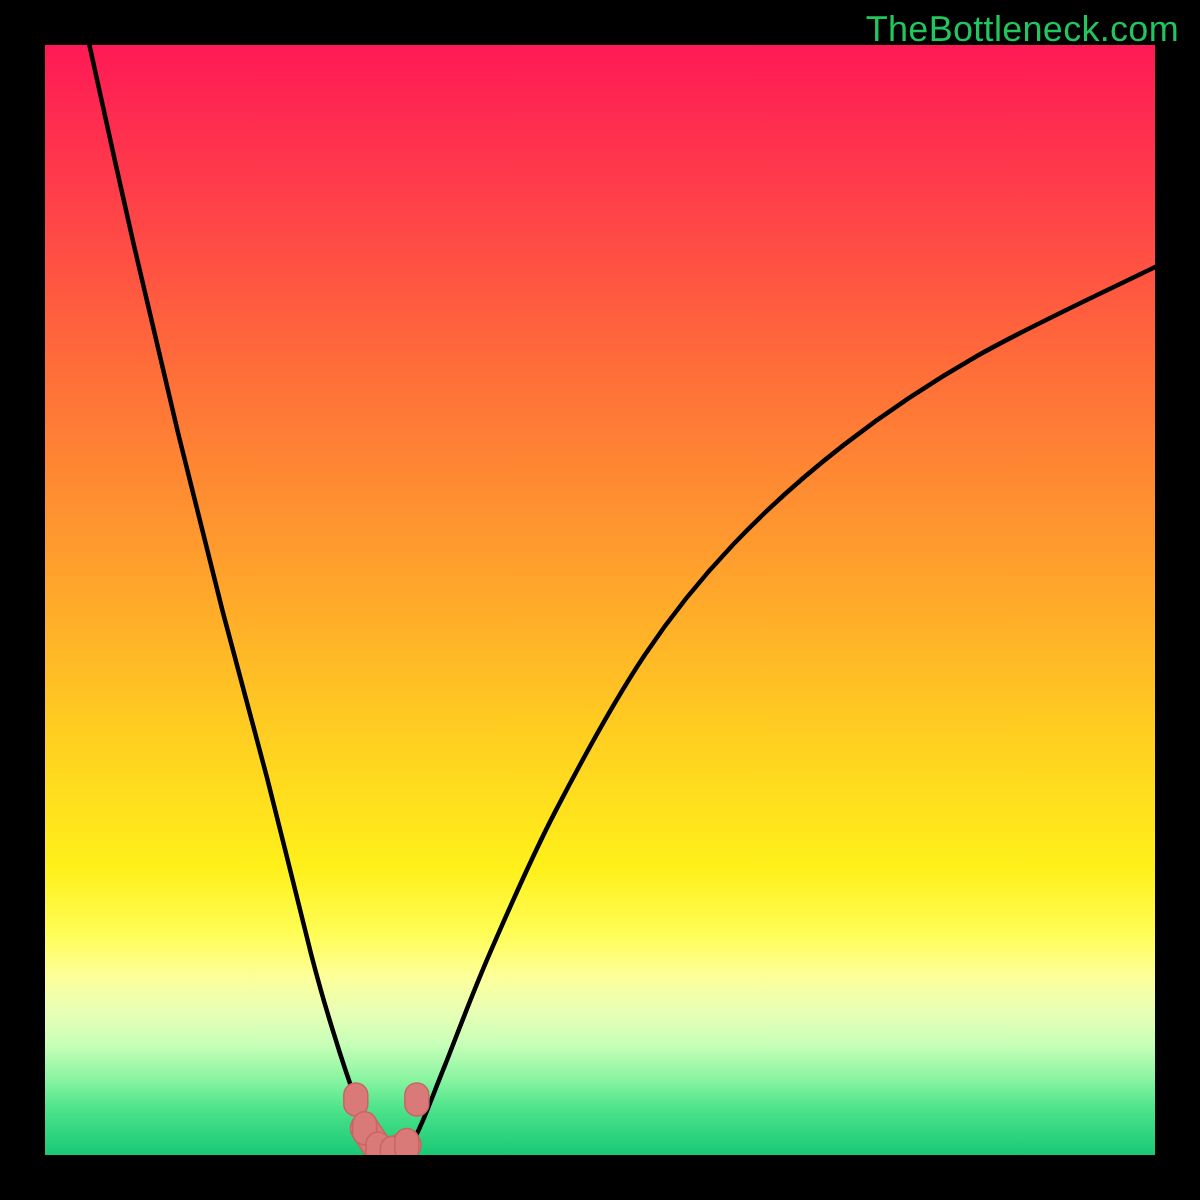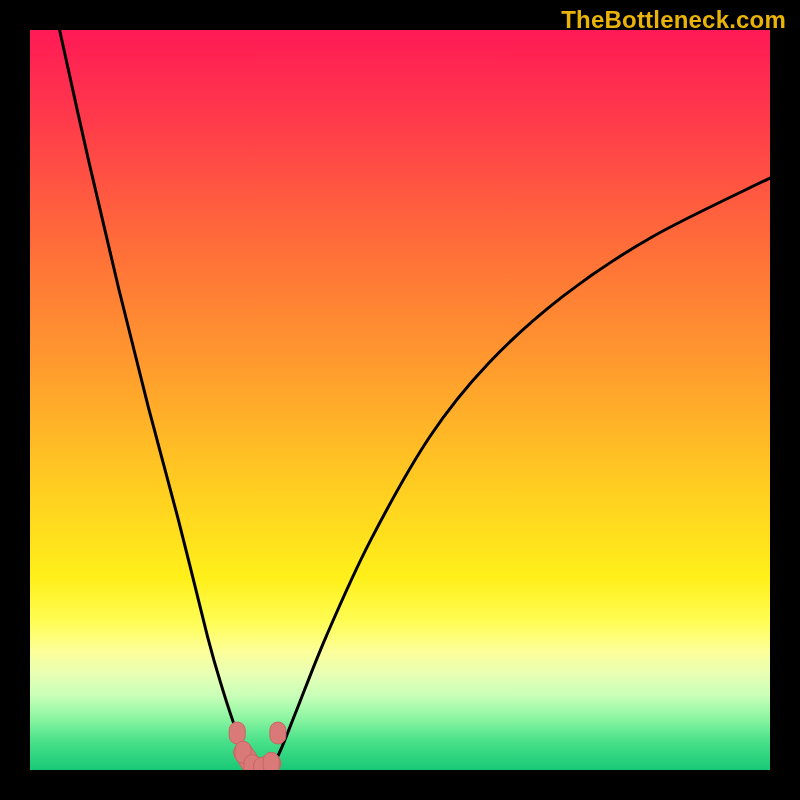--- a/index.html
+++ b/index.html
@@ -21,23 +21,23 @@
     left: 30px;
     top: 30px;
     width: 740px;
     height: 740px;
     overflow: hidden;
   }
   .watermark {
     position: absolute;
     top: 6px;
     right: 14px;
-    color: #eab308;
+    color: #22c55e;
     font-size: 24px;
-    font-weight: 700;
+    font-weight: 400;
     letter-spacing: 0.2px;
     user-select: none;
   }
   svg { display: block; }
 </style>
 </head>
 <body>
 
 <div class="frame">
 

